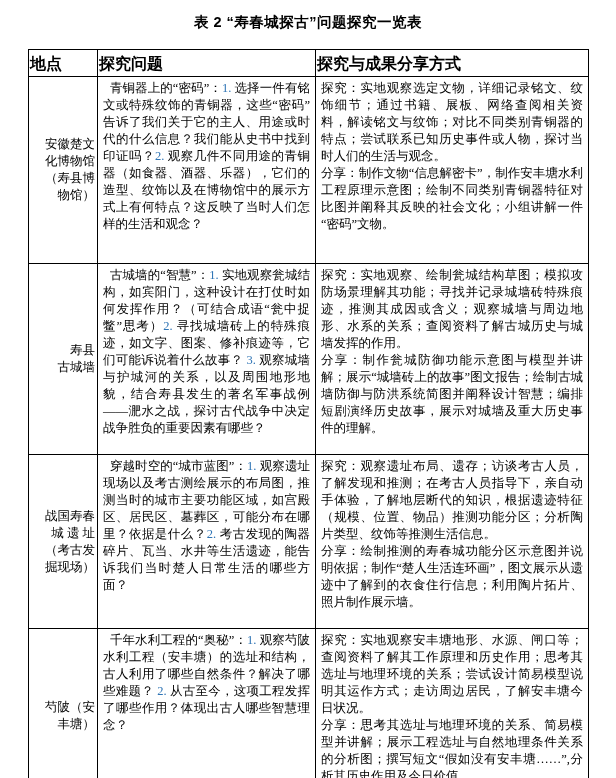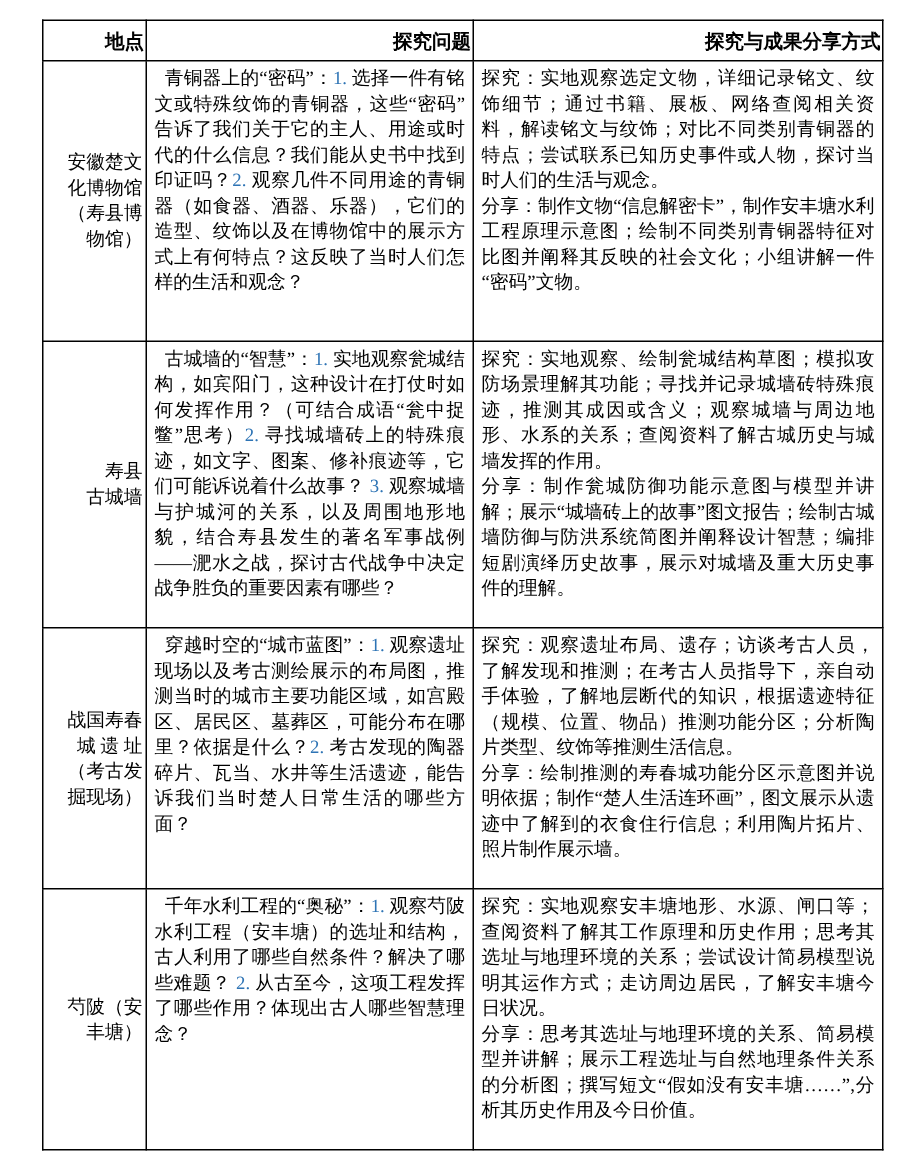--- a/index.html
+++ b/index.html
@@ -31,25 +31,25 @@
   .inquiry-table th,
   .inquiry-table td{
     border:1px solid #000;
     box-sizing:border-box;
     vertical-align:top;
     padding:17px 5px;
     overflow:hidden;
   }
   .inquiry-table th{
     height:27px;
-    text-align:right;
+    text-align:left;
     vertical-align:middle;
     font-family:"Liberation Sans","DejaVu Sans",sans-serif;
     font-weight:bold;
-    font-size:13px;
+    font-size:16px;
     padding:2px 1px;
   }
   tbody tr:nth-child(1) td{height:187px;}
   tbody tr:nth-child(2) td{height:186px;}
   tbody tr:nth-child(3) td{height:158px;}
   tbody tr:nth-child(4) td{height:154px;}
   td.c-loc{
     vertical-align:middle;
     white-space:pre-line;
     text-align:right;
@@ -70,20 +70,21 @@
   }
   .num{
     color:var(--num-accent,#2e74b5);
   }
 </style>
 </head>
 <body>
 
 <div class="page">
 
+  <div class="doc-title">表 2 “寿春城探古”问题探究一览表</div>
 
   <table class="inquiry-table">
     <colgroup>
       <col style="width:69px">
       <col style="width:218px">
       <col style="width:273px">
     </colgroup>
     <thead>
       <tr>
         <th>地点</th>

